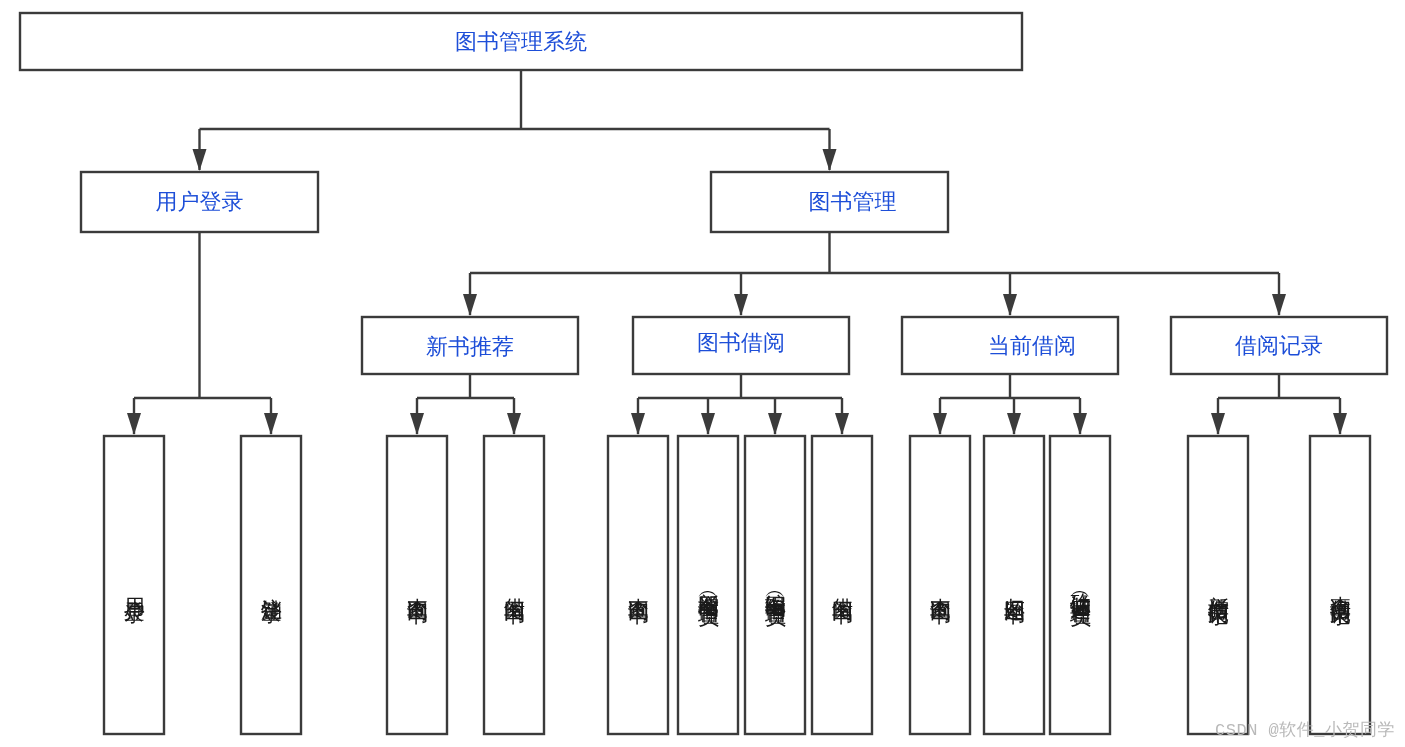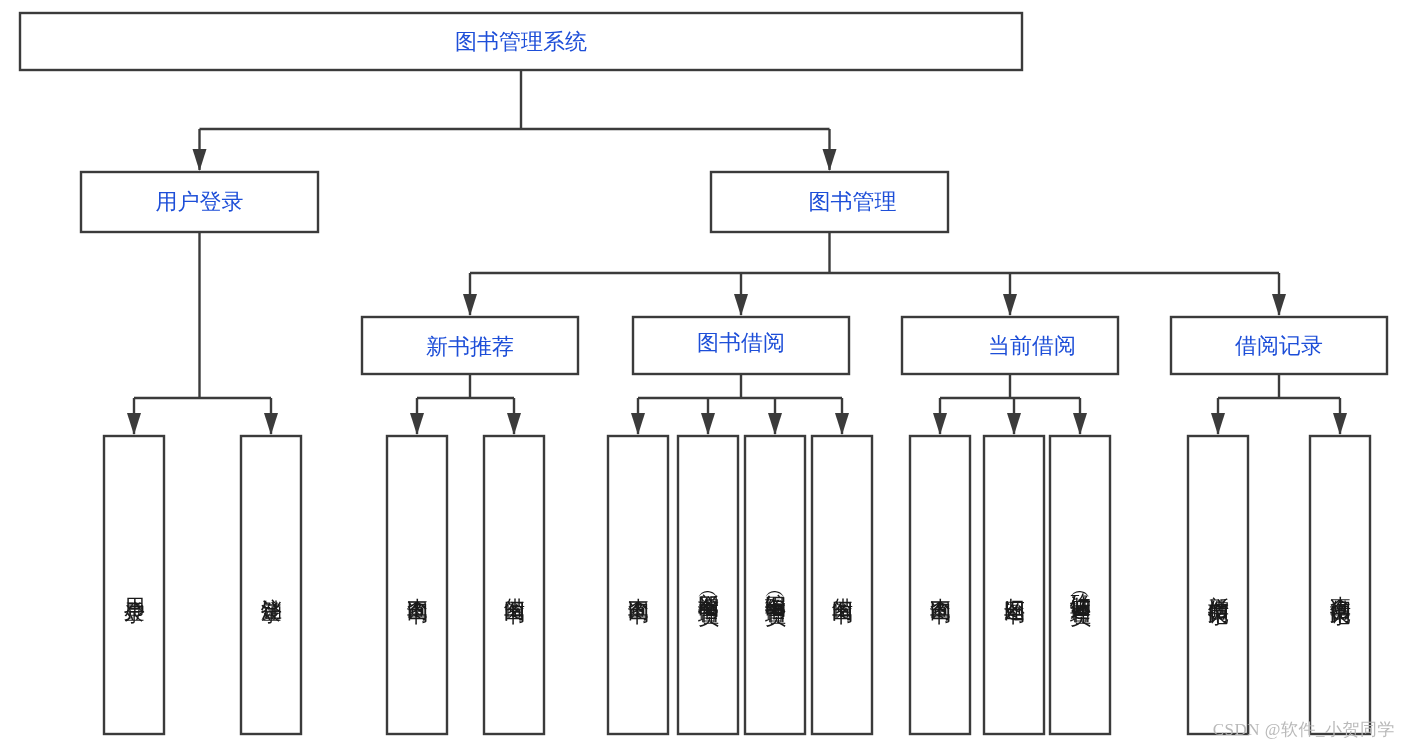--- a/index.html
+++ b/index.html
@@ -62,21 +62,21 @@
     font-family: "DejaVu Sans", "Liberation Sans", sans-serif;
     pointer-events: none;
   }
   #watermark {
     position: absolute;
     right: 10px;
     bottom: 6px;
     font-size: 17px;
     color: #b9b9b9;
     letter-spacing: 0.5px;
-    font-family: Liberation Serif, serif;
+    font-family: Liberation Mono, monospace;
     white-space: nowrap;
     margin-top: 20px;
   }
 </style>
 </head>
 <body>
 
 <svg id="diagram" viewBox="0 0 1405 747">
   <g id="connectors">
       <path d="M521 70 L521 129" class="connector"></path>

